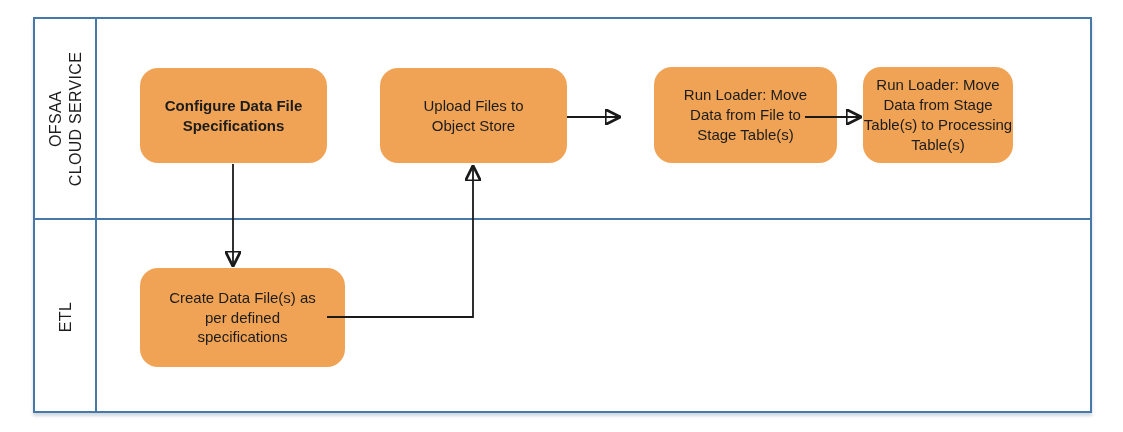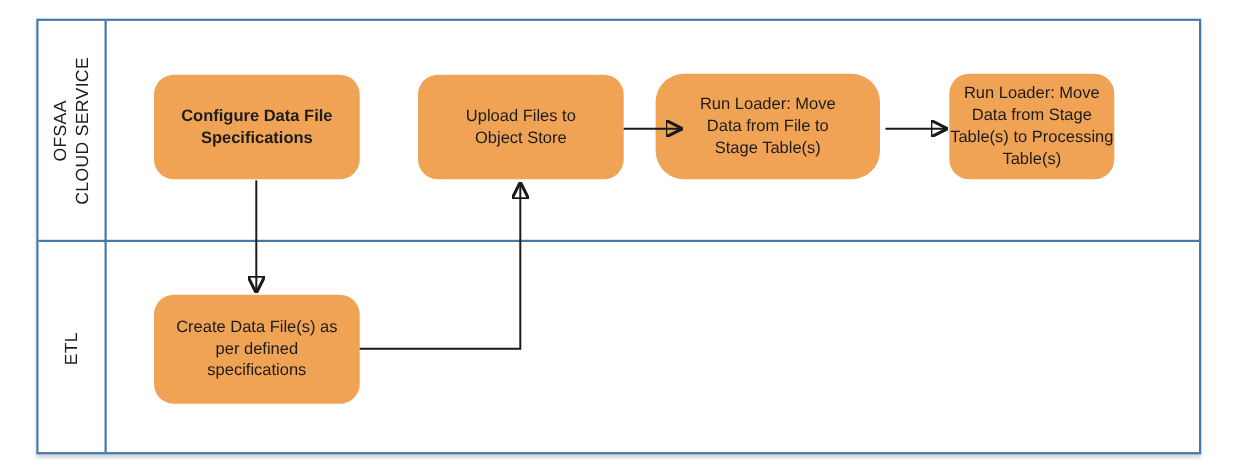--- a/index.html
+++ b/index.html
@@ -31,25 +31,25 @@
 
   
   .node{position:absolute;background:var(--node-fill);border-radius:18px;
     display:flex;align-items:center;justify-content:center;
     color:var(--text);font-size:15px;line-height:1.32;text-align:center;}
   .node span{display:block;}
   .node-configure{left:140px;top:68px;width:187px;height:95px;}
   .node-configure span{max-width:150px;font-weight:bold;}
   .node-upload{left:380px;top:68px;width:187px;height:95px;}
   .node-upload span{max-width:118px;}
-  .node-run-loader-stage{left:596px;top:67px;width:204px;height:96px;border-radius:26px;}
+  .node-run-loader-stage{left:654px;top:67px;width:183px;height:96px;}
   .node-run-loader-stage span{max-width:142px;}
   .node-run-loader-processing{left:863px;top:67px;width:150px;height:96px;}
   .node-run-loader-processing span{max-width:162px;}
-  .node-create-files{left:140px;top:268px;width:187px;height:99px;}
+  .node-create-files{left:140px;top:268px;width:205px;height:99px;}
   .node-create-files span{max-width:162px;}
 
   
   svg.edges{position:absolute;left:0;top:0;width:1123px;height:432px;
     pointer-events:none;}
   svg.edges path{stroke:var(--connector);stroke-width:1.8;fill:none;}
 </style>
 </head>
 <body>
 

